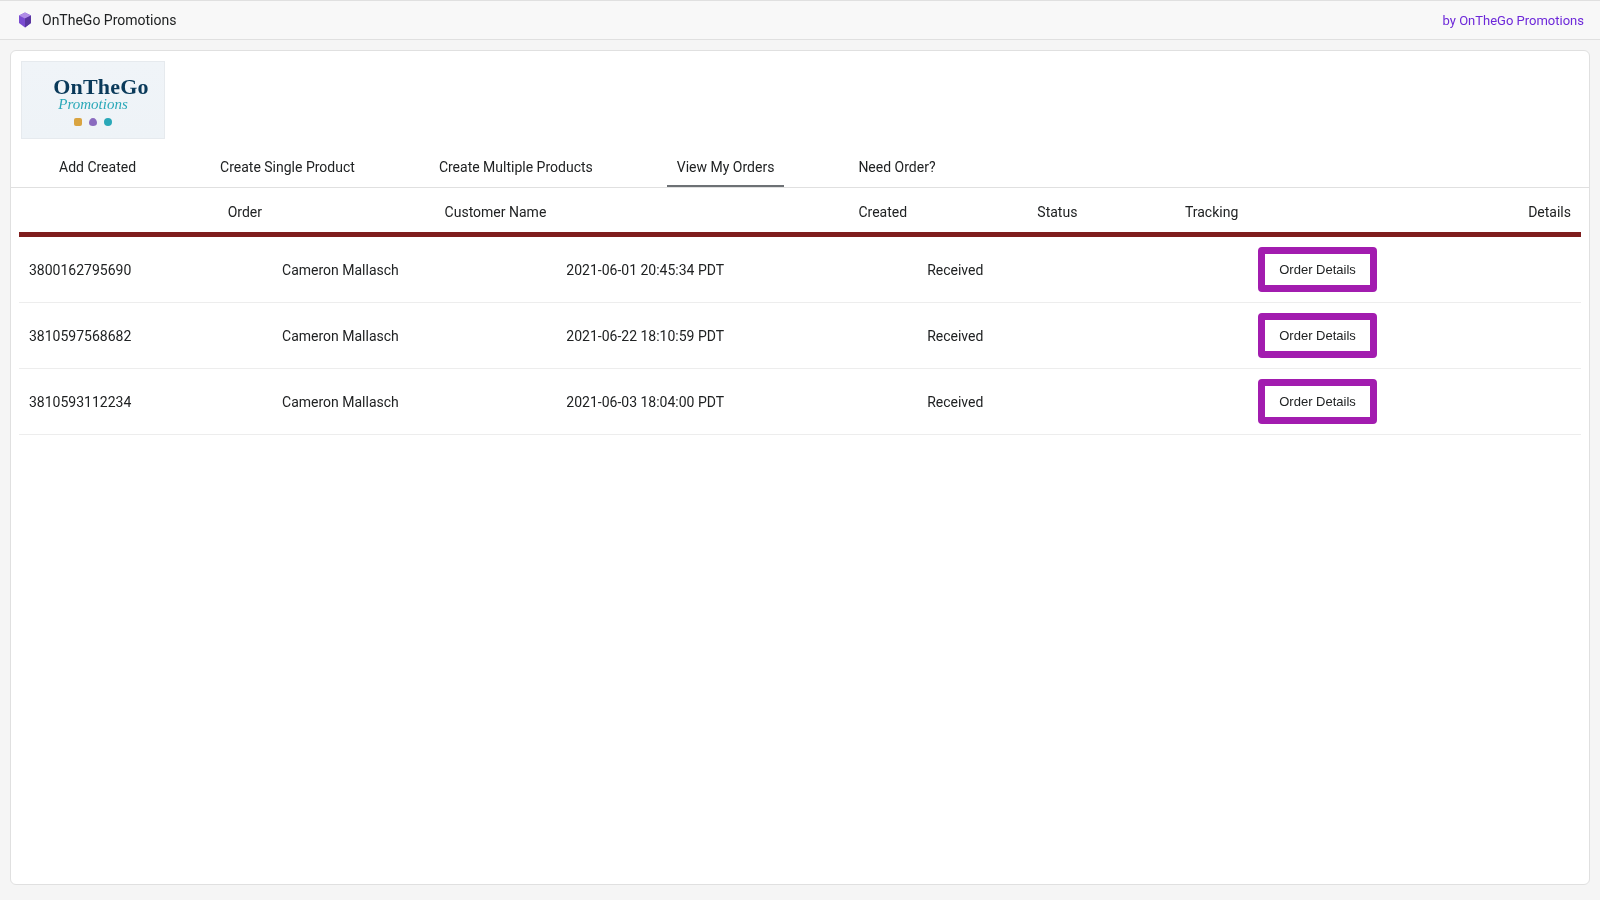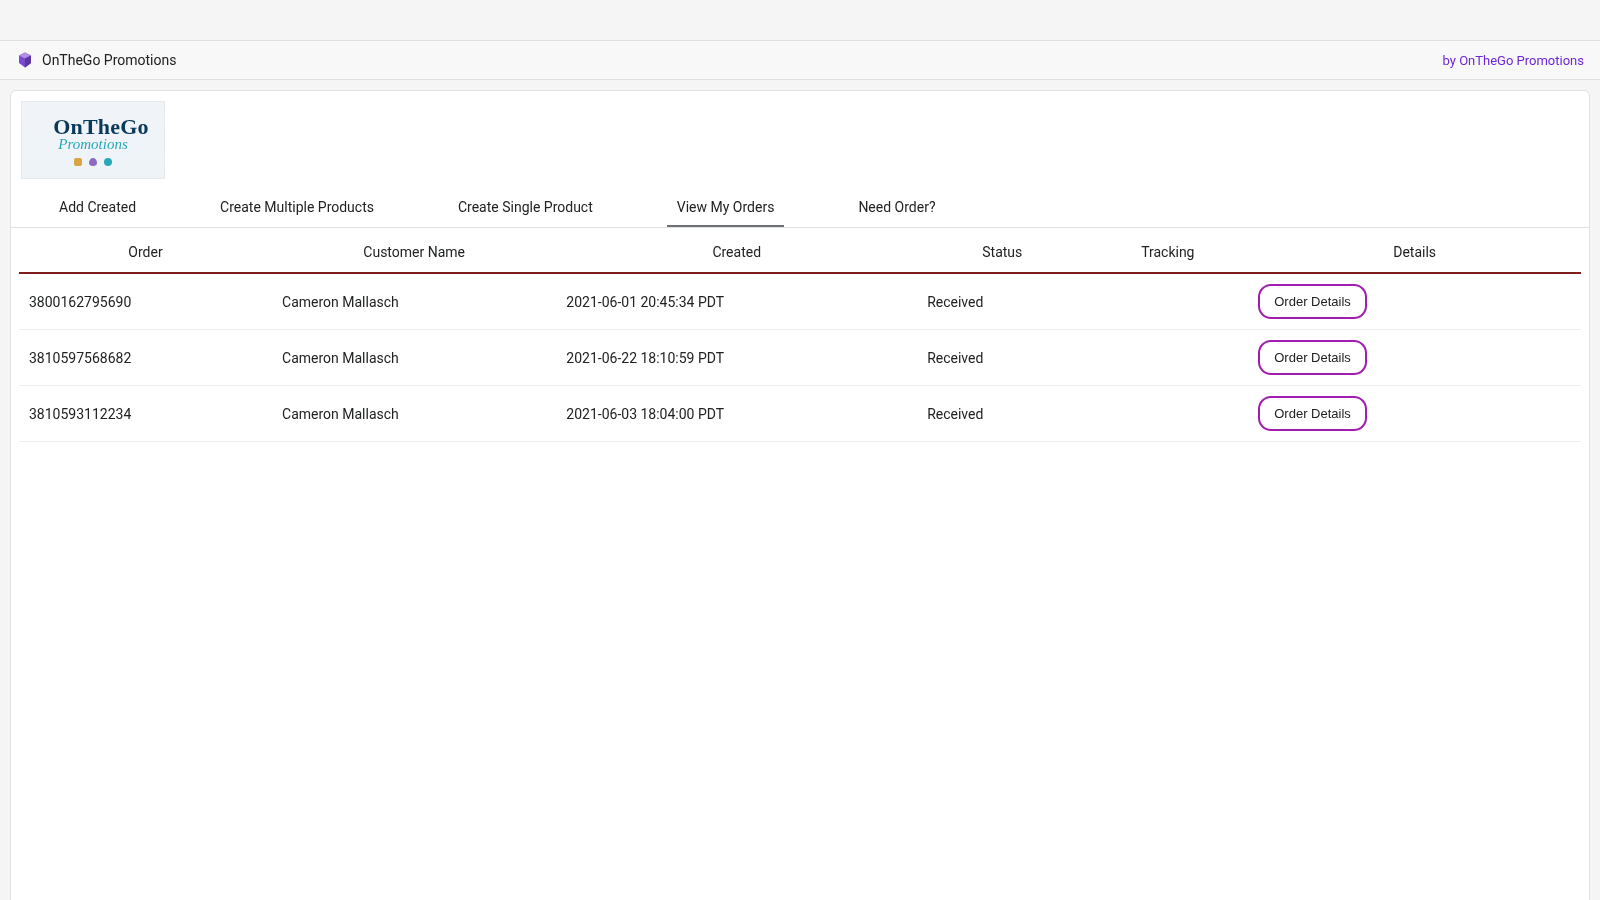--- a/index.html
+++ b/index.html
@@ -1,18 +1,18 @@
 <!DOCTYPE html>
 <html><head>
   <meta charset="utf-8">
   <style>
     * { box-sizing: border-box; margin: 0; padding: 0; }
     body { font-family: -apple-system, BlinkMacSystemFont, "Segoe UI", Roboto, sans-serif; background: #f5f5f5; color: #333; font-size: 14px; width: 1600px; height: 900px; overflow: hidden; position: relative; }
     
-    .top-bar { height: 40px; background: #f8f8f8; border-top: 1px solid #e0e0e0; border-bottom: 1px solid #e0e0e0; display: flex; align-items: center; padding: 0 16px; justify-content: space-between; margin-top: 40px; }
+    .top-bar { height: 40px; background: #f8f8f8; border-top: 1px solid #e0e0e0; border-bottom: 1px solid #e0e0e0; display: flex; align-items: center; padding: 0 16px; justify-content: space-between; }
     .top-bar-left { display: flex; align-items: center; gap: 8px; }
     .app-icon { width: 18px; height: 18px; }
     .app-title { font-size: 14px; color: #202223; }
     .top-bar-right { font-size: 13px; color: #6d28d9; }
     
     .main-wrapper { padding: 10px; }
     .content-card { background: #fff; border: 1px solid #e0e0e0; border-radius: 6px; height: 835px; padding: 10px 0 0 0; }
     
     .logo-block { display: inline-flex; flex-direction: column; align-items: center; justify-content: center; margin: 0 0 10px 10px; width: 144px; height: 78px; background: linear-gradient(to bottom, #f0f4f8, #eef3f7); border: 1px solid #e6eaee; }
     .logo-text-main { font-family: Georgia, "Times New Roman", serif; font-size: 22px; font-weight: 700; color: #0a3a5a; letter-spacing: 0.2px; margin-left: 16px; }
@@ -22,31 +22,31 @@
     .mi1 { background: #d9a441; }
     .mi2 { background: #8a6bbf; border-radius: 50% 50% 50% 50% / 60% 60% 40% 40%; }
     .mi3 { background: #2aa8b8; border-radius: 50%; }
     
     .tabs { display: flex; border-bottom: 1px solid #e0e0e0; padding-left: 6px; }
     .tab { padding: 10px 42px 12px 42px; font-size: 14px; color: #202223; cursor: pointer; position: relative; }
     .tab.active::after { content: ""; position: absolute; left: 32px; right: 32px; bottom: 0; height: 2px; background: #6d7175; }
     
     .table-wrap { padding: 0 8px; }
     table { width: 100%; border-collapse: collapse; }
-    thead th { text-align: center; font-weight: 400; font-size: 14px; color: #202223; padding: 16px 10px 12px 10px; border-bottom: 2px solid #7f1d1d; }
+    thead th { text-align: right; font-weight: 400; font-size: 14px; color: #202223; padding: 16px 10px 12px 10px; border-bottom: 5px solid #7f1d1d; }
     tbody td { font-size: 14px; color: #202223; padding: 16px 10px; border-bottom: 1px solid #ededed; vertical-align: middle; }
     
     .col-order { width: 16.2%; }
     .col-customer { width: 18.2%; }
     .col-created { width: 23.1%; }
     .col-status { width: 10.9%; }
     .col-tracking { width: 10.3%; }
     .col-details { width: 21.3%; }
     
-    .details-btn { font-size: 13px; color: #202223; background: #fff; border: 2px solid #a21caf; border-radius: 13px; padding: 8px 14px; cursor: pointer; }
+    .details-btn { font-size: 13px; color: #202223; background: #fff; border: 7px solid #a21caf; border-radius: 4px; padding: 8px 14px; cursor: pointer; }
     
     td.details-cell { padding-top: 10px; padding-bottom: 10px; }
   </style>
 </head>
 <body>
 
 <div class="top-bar">
   <div class="top-bar-left">
     <span class="app-icon">
       <svg viewBox="0 0 24 24" width="18" height="18">
@@ -68,22 +68,22 @@
       <div class="logo-text-sub">Promotions</div>
       <div class="logo-icons">
         <span class="mini-icon mi1"></span>
         <span class="mini-icon mi2"></span>
         <span class="mini-icon mi3"></span>
       </div>
     </div>
     
     <div class="tabs">
       <div class="tab">Add Created</div>
+      <div class="tab">Create Single Product</div>
       <div class="tab">Create Multiple Products</div>
-      <div class="tab">Create Single Product</div>
       <div class="tab active">View My Orders</div>
       <div class="tab">Need Order?</div>
     </div>
     
     <div class="table-wrap">
       <table>
         <thead>
           <tr>
             <th class="col-order">Order</th>
             <th class="col-customer">Customer Name</th>

